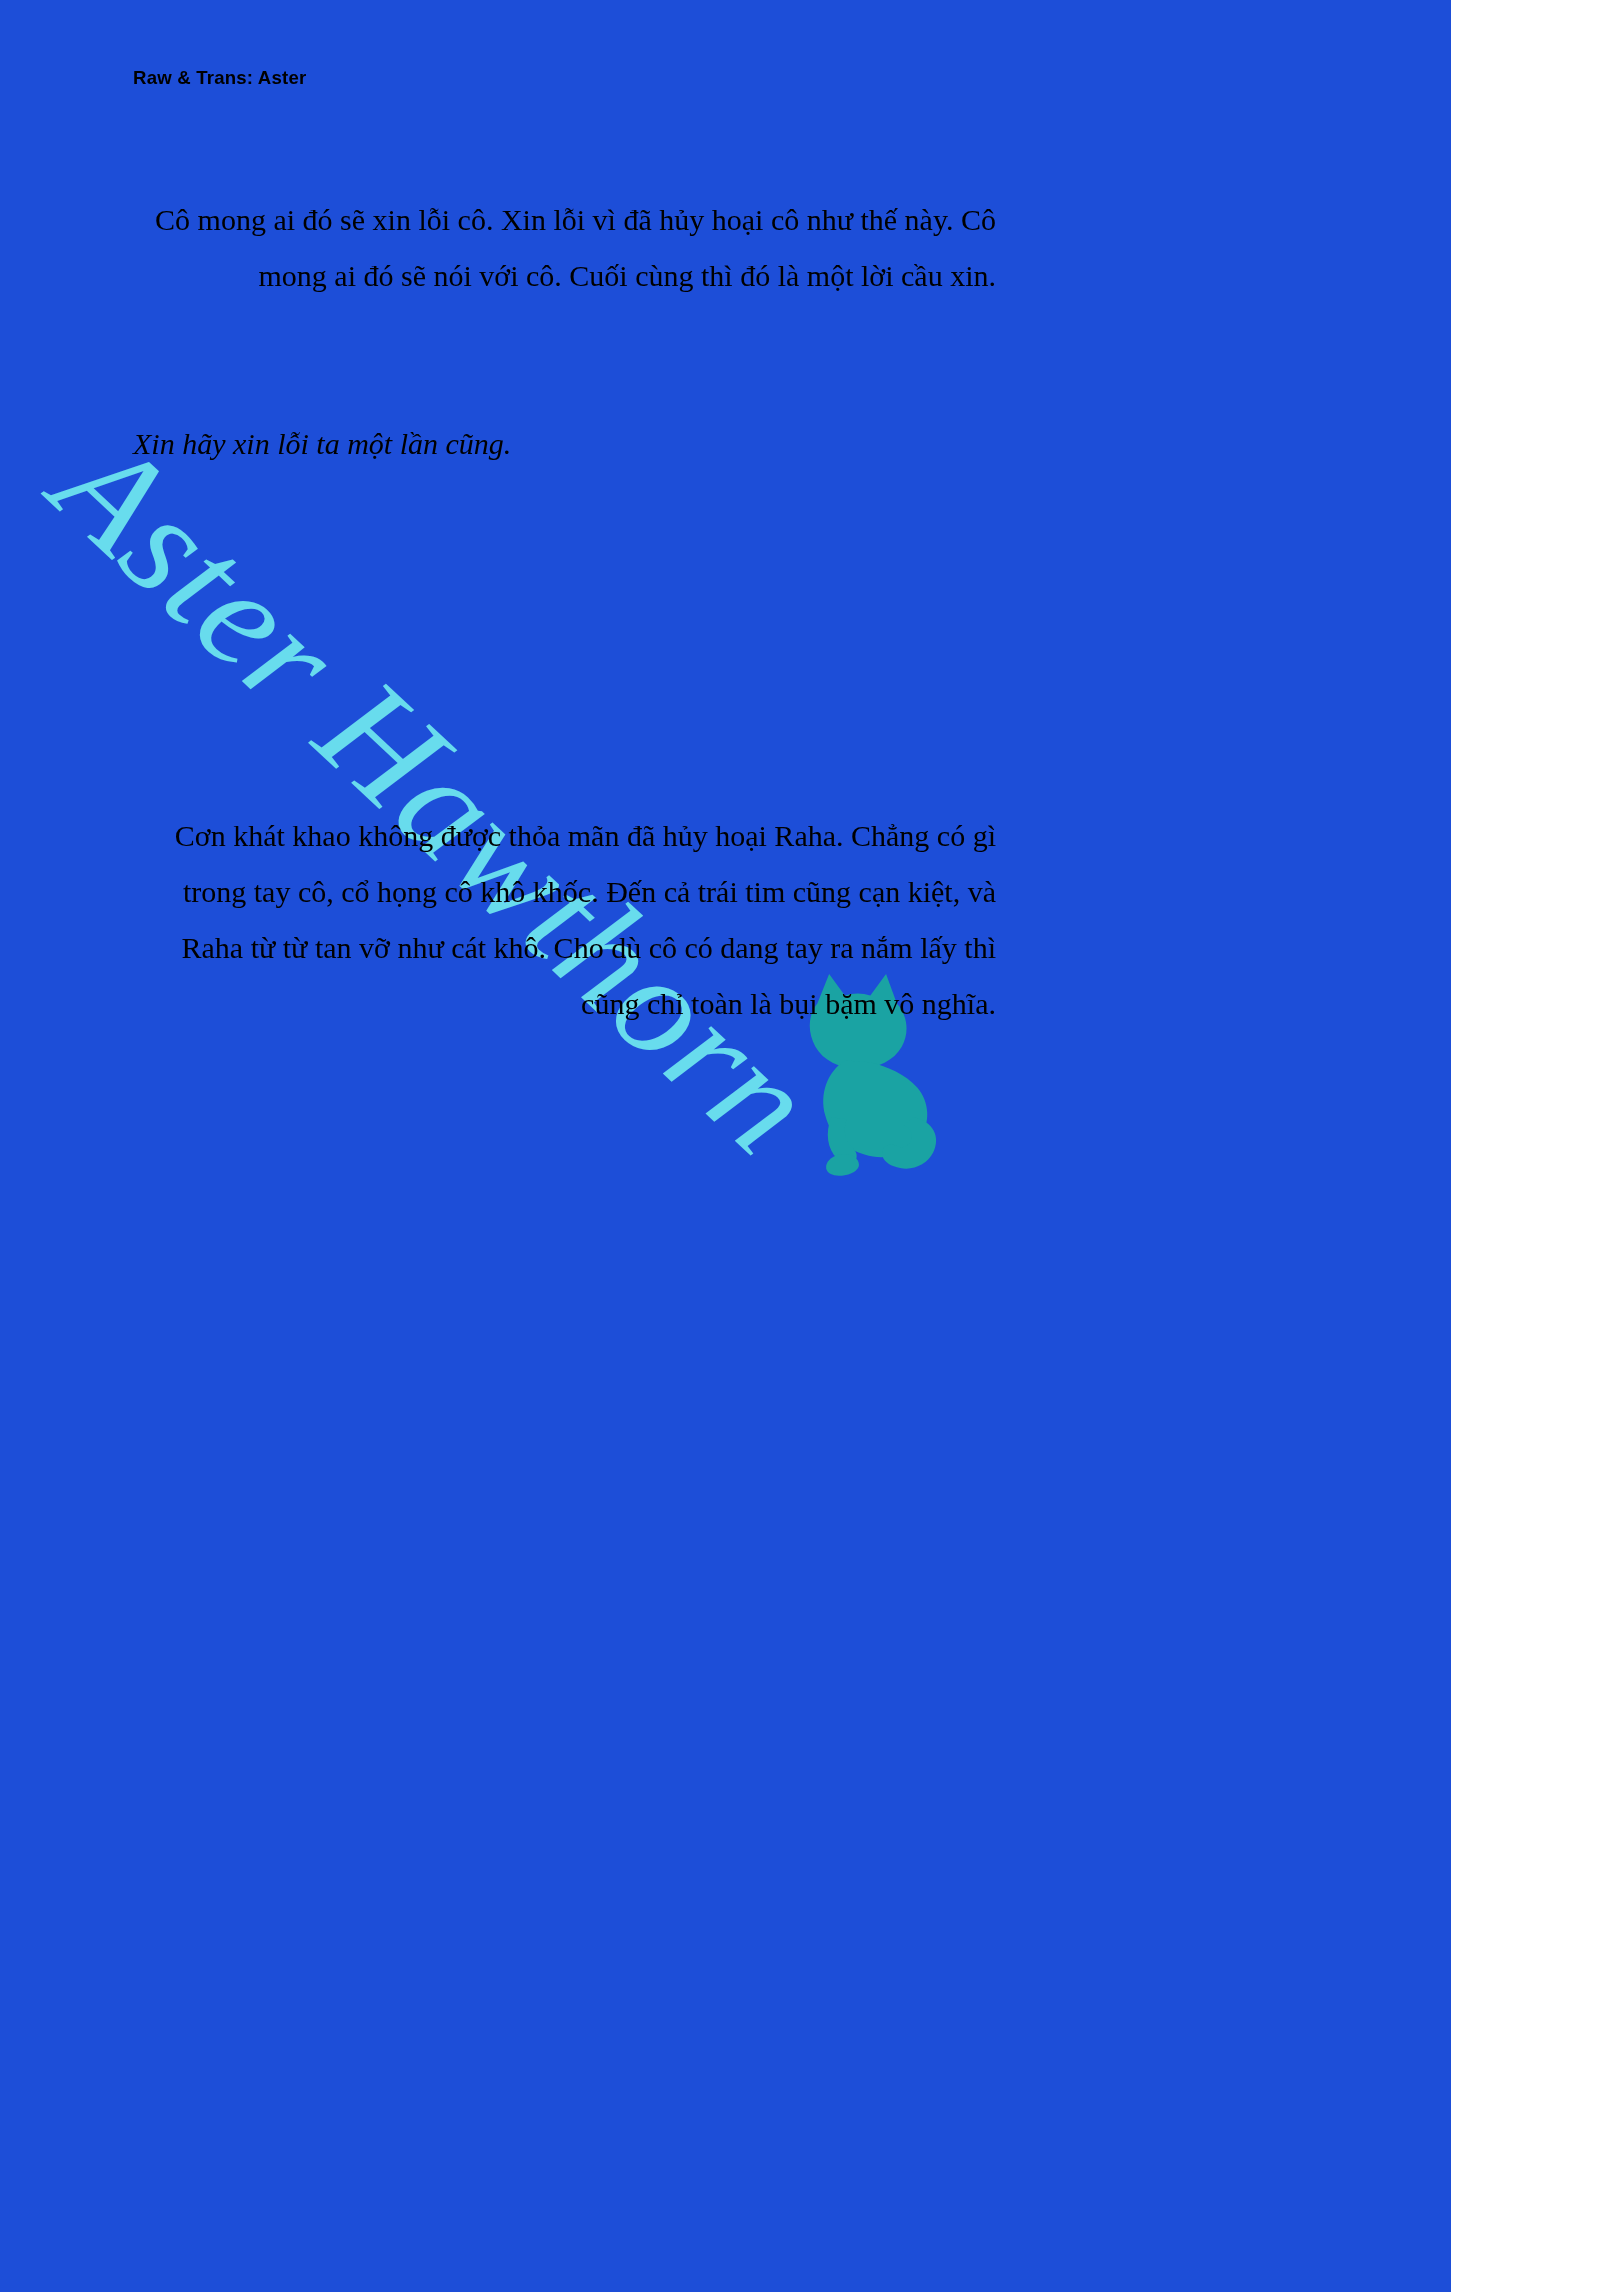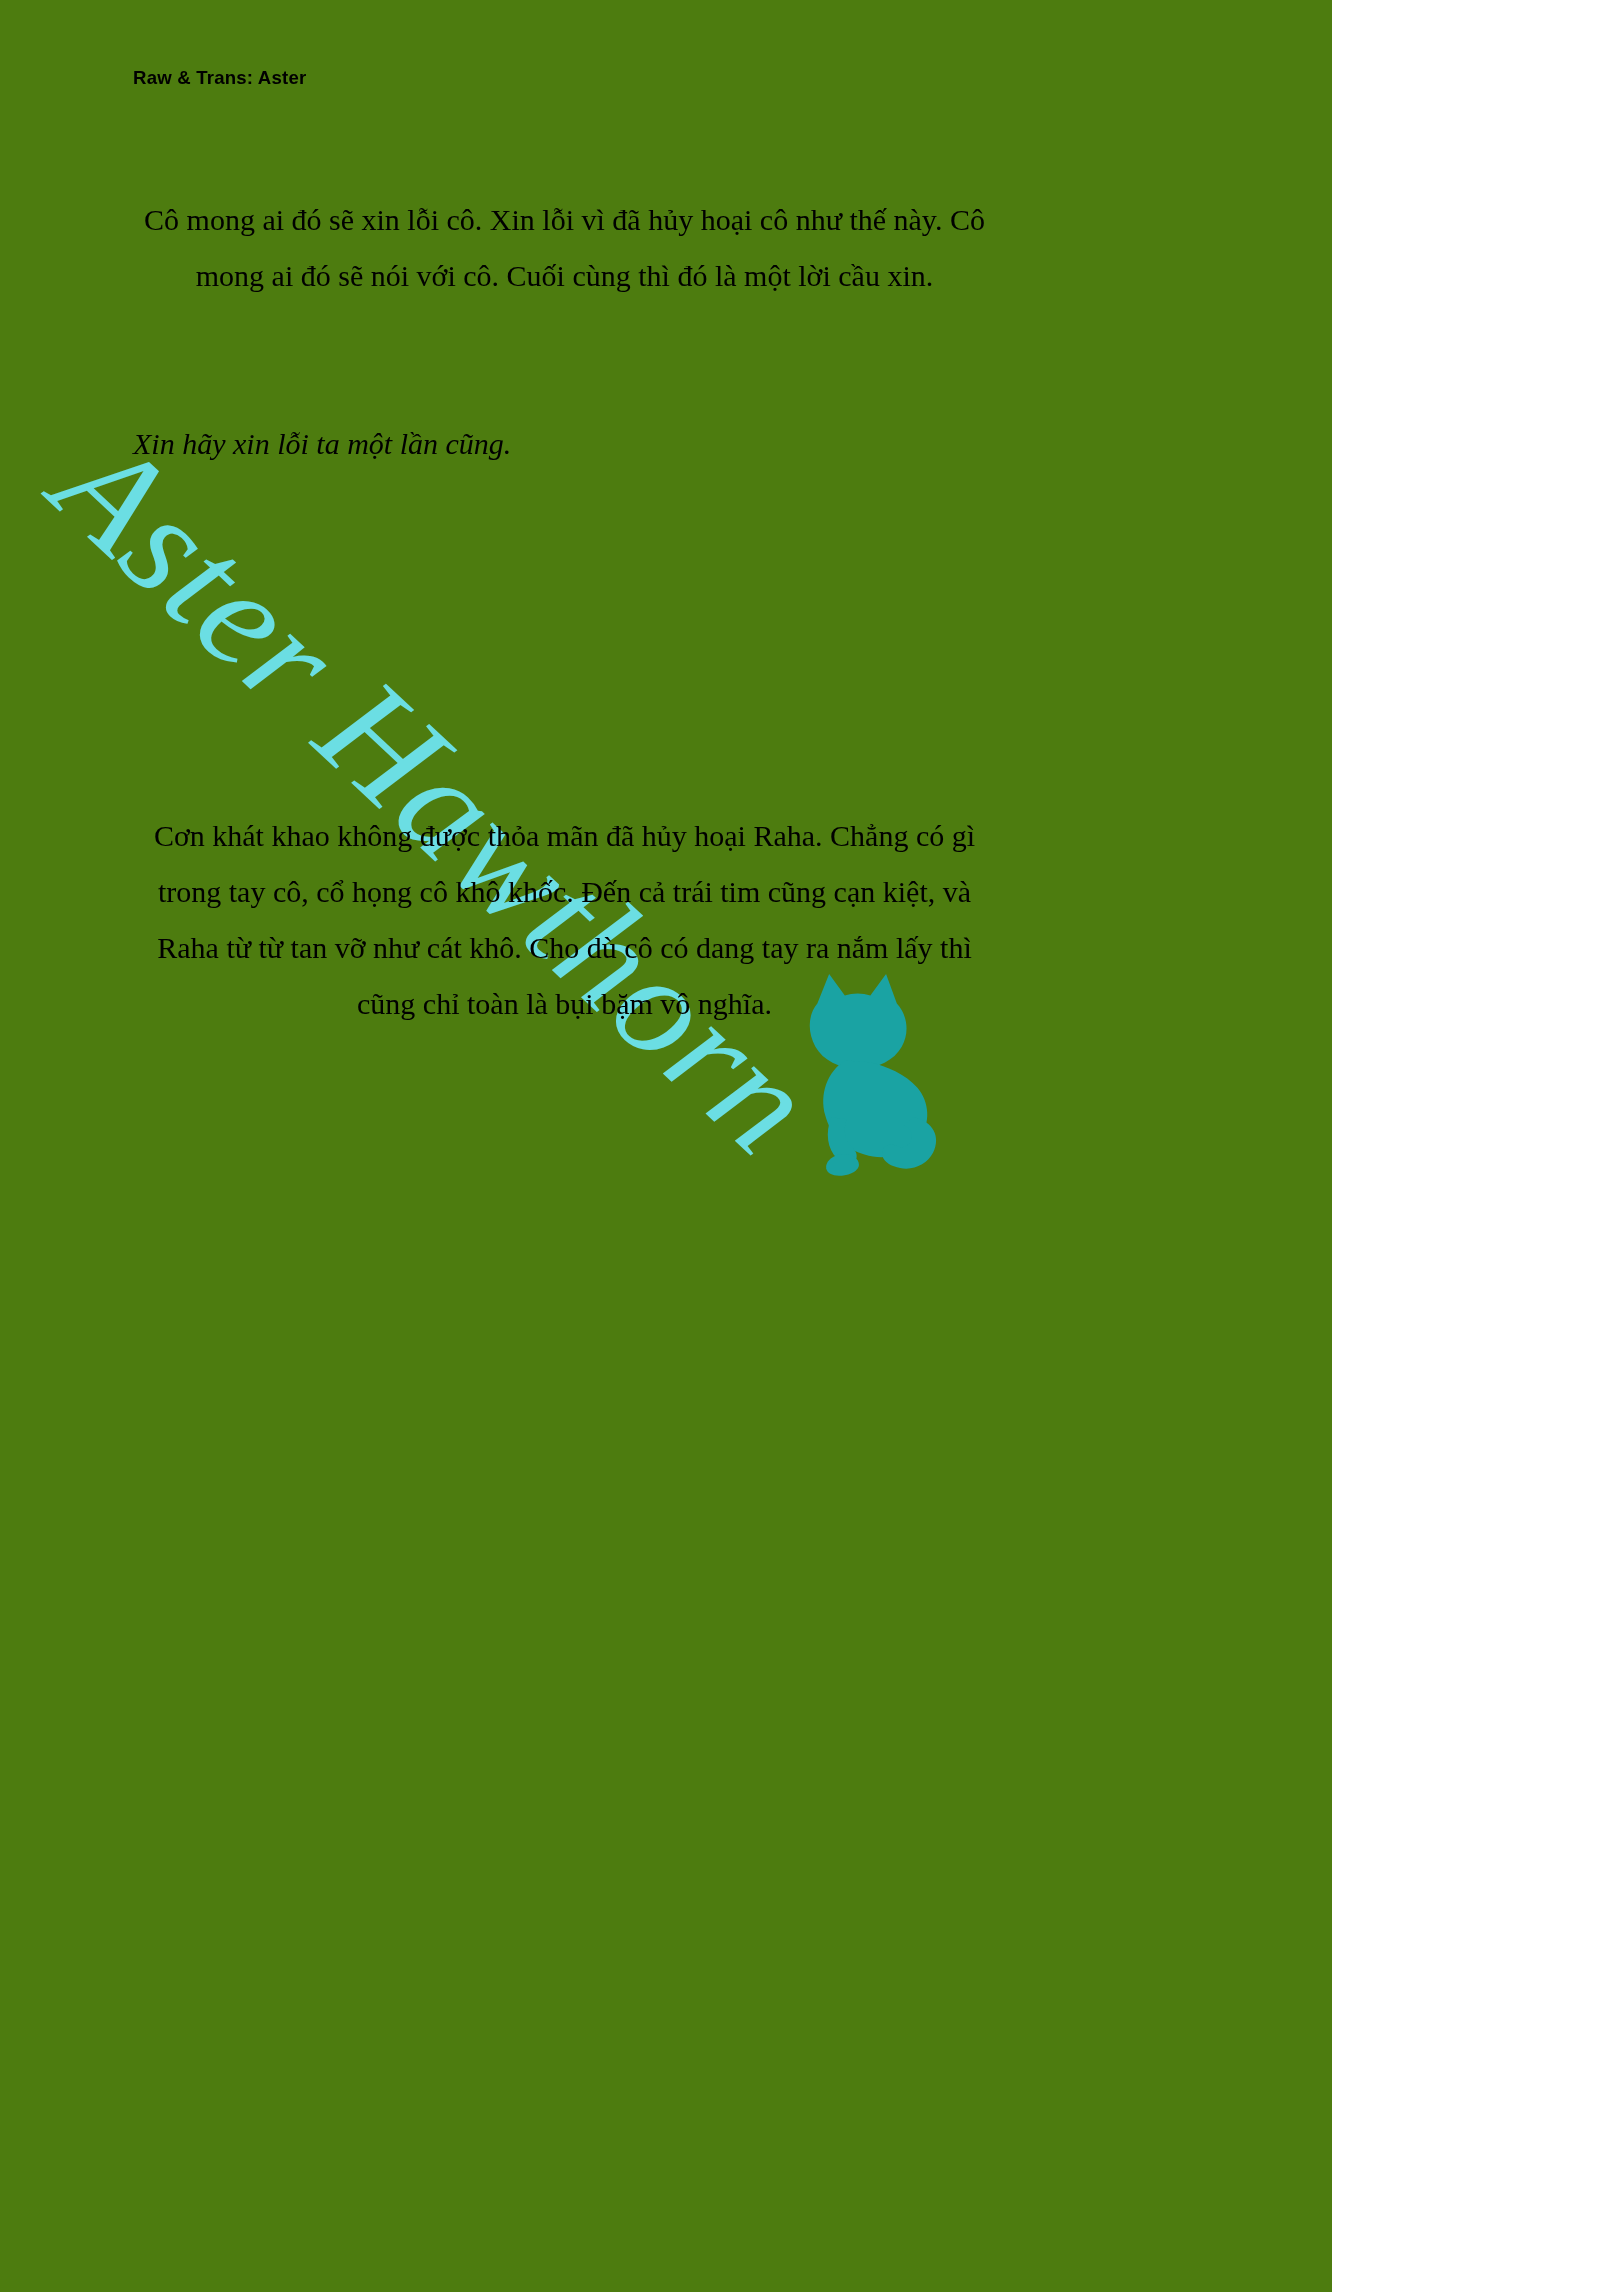--- a/index.html
+++ b/index.html
@@ -8,23 +8,23 @@
     padding: 0;
     background: #ffffff;
   }
   body {
     font-family: "Liberation Serif", "DejaVu Serif", serif;
     color: #000000;
   }
 
   .page {
     position: relative;
-    width: 1332px;
+    width: 1451px;
     height: 2293px;
-    background: #4d7c0f;
+    background: #1d4ed8;
     overflow: hidden;
     box-sizing: border-box;
   }
 
   
   .page-header {
     position: absolute;
     top: 67px;
     left: 133px;
     font-family: "Liberation Sans", "DejaVu Sans", sans-serif;
@@ -81,21 +81,21 @@
     left: 133px;
     top: 192px;
     width: 863px;
     z-index: 4;
   }
 
   p.para {
     margin: 0 0 0 0;
     font-size: 30px;
     line-height: 56px;
-    text-align: center;
+    text-align: right;
     color: #000000;
     font-family: "Liberation Serif", "DejaVu Serif", serif;
   }
 
   p.line-italic {
     margin: 0;
     font-size: 30px;
     line-height: 56px;
     font-style: italic;
     color: #000000;

